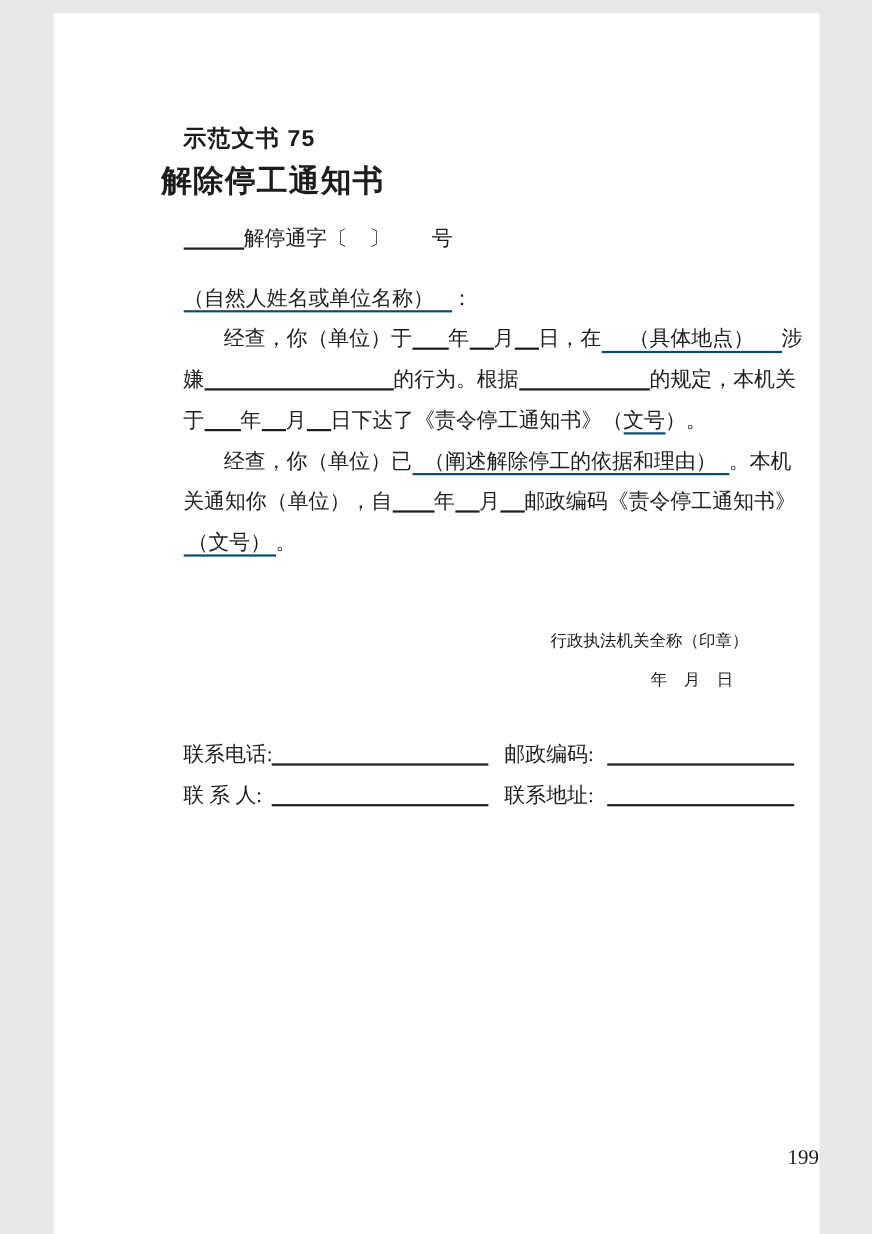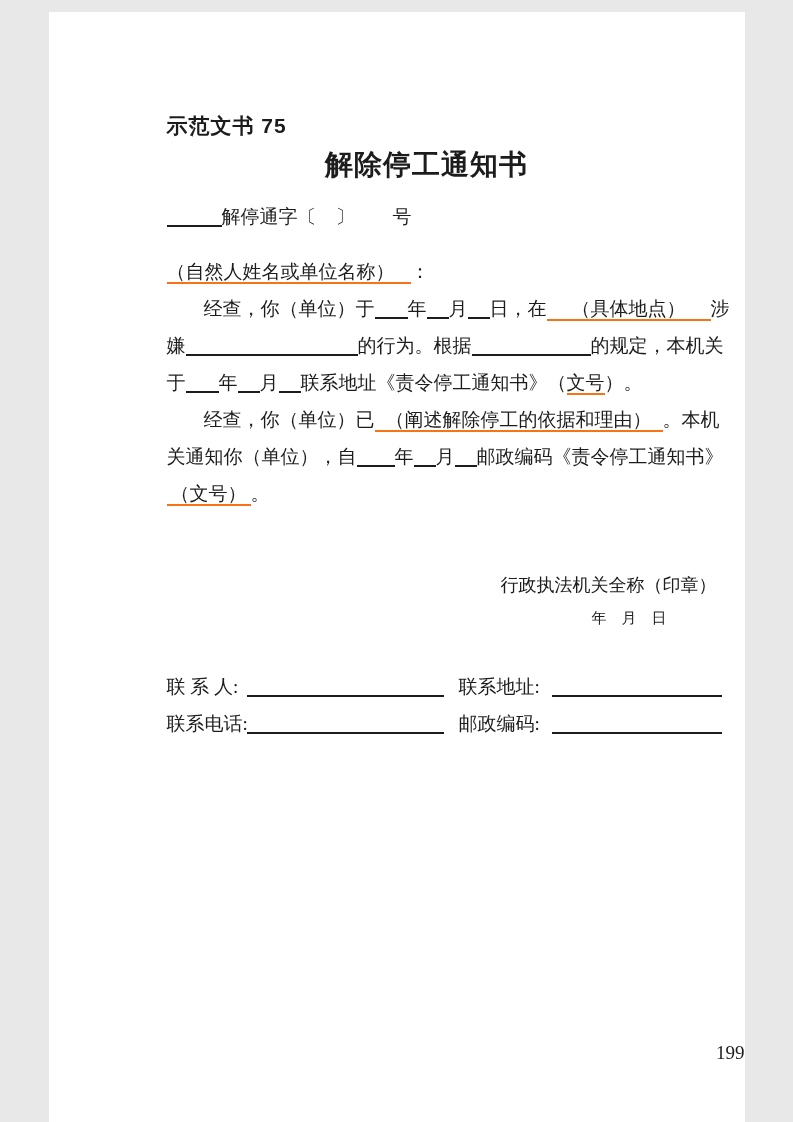--- a/index.html
+++ b/index.html
@@ -13,48 +13,47 @@
     overflow:hidden;
   }
   .doc-label{
     position:absolute;left:118px;top:100px;
     font-size:21px;font-weight:bold;
     font-family:"Liberation Sans","DejaVu Sans",sans-serif;
     letter-spacing:1px;
   }
   .title{
     position:absolute;left:118px;top:134px;width:560px;
-    text-align:center;
     font-size:28px;font-weight:bold;letter-spacing:1px;
     transform:translateX(-20px);
   }
   .docnum{
     position:absolute;left:118px;top:192px;width:559px;
     text-align:left;font-size:19px;white-space:nowrap;
   }
   .body{
     position:absolute;left:118px;top:241px;width:575px;
     font-size:19px;line-height:37px;
   }
   .line{white-space:nowrap;}
   .indent{padding-left:37px;}
   .blank{
     display:inline-block;
     border-bottom:2px solid #1c1c1c;
     height:1em;
     vertical-align:-4px;
   }
-  .ul{border-bottom:2px solid #f97316;}
+  .ul{border-bottom:2px solid #0c4a6e;}
   .pad-loc{padding:0 25px;}
   .pad-reason{padding:0 11px;}
   .pad-ref{padding:0 4px;}
   .pad-name{padding-right:16px;}
   .signature-agency{
     position:absolute;left:452px;top:561px;
-    font-size:18px;white-space:nowrap;
+    font-size:15px;white-space:nowrap;
   }
   .signature-date{
     position:absolute;left:543px;top:597px;
     font-size:15px;white-space:nowrap;
   }
   .contacts{
     position:absolute;left:118px;top:656px;width:575px;
     font-size:19px;line-height:37px;
   }
   .crow{white-space:nowrap;}
@@ -79,33 +78,33 @@
   <div class="docnum"><span class="blank" style="width:55px"></span><span>解停通字〔　〕　　号</span></div>
 
   <div class="body">
 
     <div class="line"><span class="ul pad-name">（自然人姓名或单位名称）</span><span>：</span></div>
 
     <div class="line indent"><span>经查，你（单位）于</span><span class="blank" style="width:33px"></span><span>年</span><span class="blank" style="width:22px"></span><span>月</span><span class="blank" style="width:22px"></span><span>日，在</span><span class="ul pad-loc">（具体地点）</span><span>涉</span></div>
 
     <div class="line"><span>嫌</span><span class="blank" style="width:172px"></span><span>的行为。根据</span><span class="blank" style="width:119px"></span><span>的规定，本机关</span></div>
 
-    <div class="line"><span>于</span><span class="blank" style="width:33px"></span><span>年</span><span class="blank" style="width:22px"></span><span>月</span><span class="blank" style="width:22px"></span><span>联系地址《责令停工通知书》（</span><span class="ul">文号</span><span>）。</span></div>
+    <div class="line"><span>于</span><span class="blank" style="width:33px"></span><span>年</span><span class="blank" style="width:22px"></span><span>月</span><span class="blank" style="width:22px"></span><span>日下达了《责令停工通知书》（</span><span class="ul">文号</span><span>）。</span></div>
 
     <div class="line indent"><span>经查，你（单位）已</span><span class="ul pad-reason">（阐述解除停工的依据和理由）</span><span>。本机</span></div>
 
     <div class="line"><span>关通知你（单位），自</span><span class="blank" style="width:38px"></span><span>年</span><span class="blank" style="width:22px"></span><span>月</span><span class="blank" style="width:22px"></span><span>邮政编码《责令停工通知书》</span></div>
 
     <div class="line"><span class="ul pad-ref">（文号）</span><span>。</span></div>
 
   </div>
 
   <div class="signature-agency">行政执法机关全称（印章）</div>
   <div class="signature-date">年　月　日</div>
 
   <div class="contacts">
+    <div class="crow"><span class="clabel w1">联系电话:</span><span class="blank" style="width:197px"></span><span class="cgap"></span><span class="clabel w2">邮政编码:</span><span class="blank" style="width:170px"></span></div>
     <div class="crow"><span class="clabel w1">联 系 人:</span><span class="blank" style="width:197px"></span><span class="cgap"></span><span class="clabel w2">联系地址:</span><span class="blank" style="width:170px"></span></div>
-    <div class="crow"><span class="clabel w1">联系电话:</span><span class="blank" style="width:197px"></span><span class="cgap"></span><span class="clabel w2">邮政编码:</span><span class="blank" style="width:170px"></span></div>
   </div>
 
   <div class="page-number">199</div>
 
 </div>
 
 </body></html>

